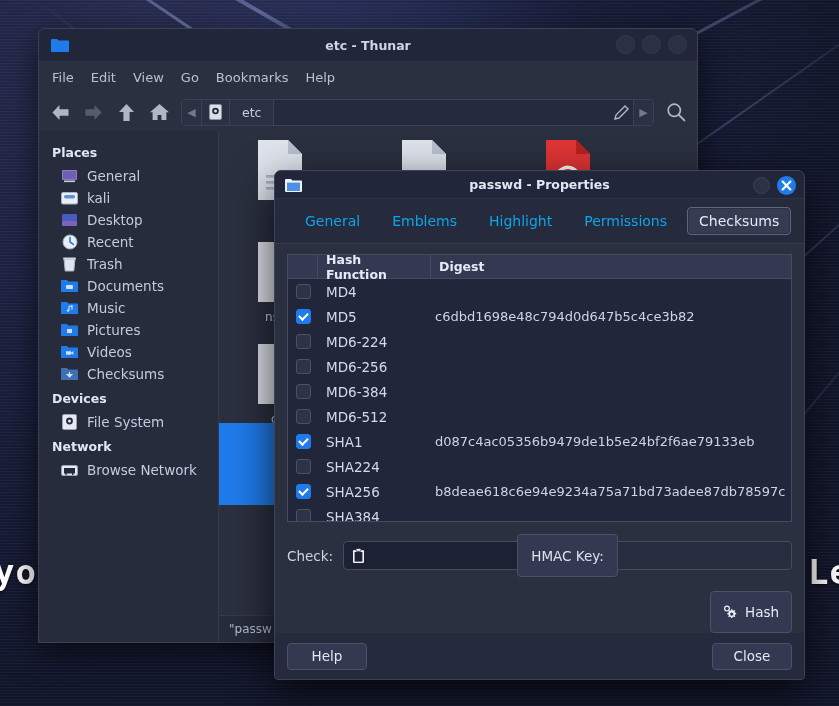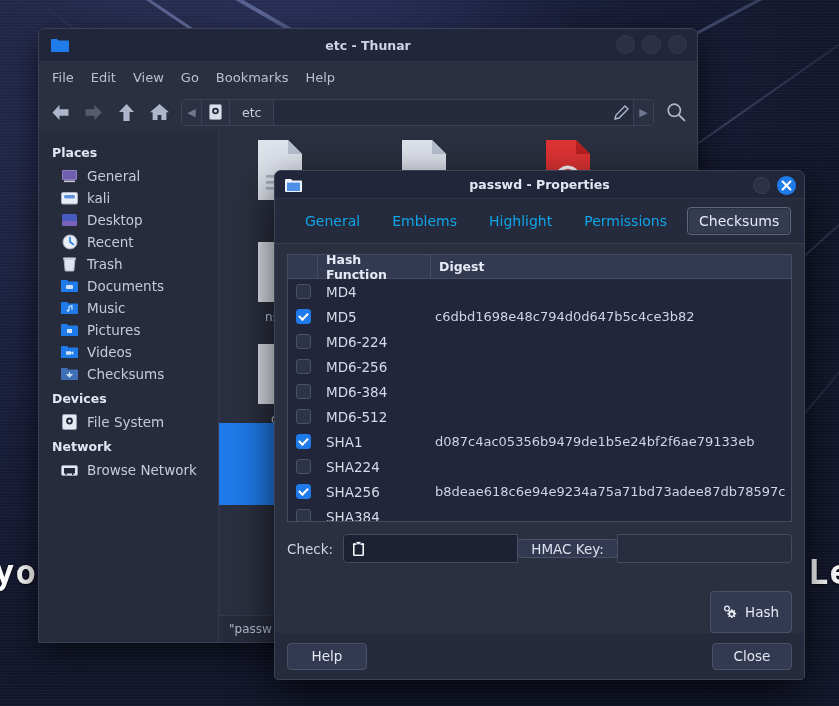--- a/index.html
+++ b/index.html
@@ -119,21 +119,21 @@
   .cbox.on::after { content:""; width:7px; height:4px; border-left:2px solid #fff; border-bottom:2px solid #fff;
     transform:rotate(-45deg) translate(1px,-1px); }
   .hfn { width:113px; padding-left:8px; color:#d4daea; font-size:13.5px; }
   .dig { flex:1; color:#cdd4e6; font-size:13px; font-family:"DejaVu Sans", sans-serif;
     white-space:nowrap; overflow:hidden; padding-left:4px; }
 
   #checkrow { margin:12px 12px 0 12px; display:flex; align-items:center; gap:0; }
   #check-label { color:#cdd4e6; font-size:13.5px; margin-right:10px; }
   #check-field { flex:1 1 170px; height:29px; background:#1c2133; border:1px solid #454b61;
     border-radius:4px 0 0 4px; display:flex; align-items:center; padding-left:8px; }
-  #hmac-btn { height:19px; background:#333950; border:1px solid #4b5168; color:#dde2f0;
+  #hmac-btn { height:43px; background:#333950; border:1px solid #4b5168; color:#dde2f0;
     font-size:13.5px; display:flex; align-items:center; padding:0 13px; border-radius:4px; margin:0 -1px; }
   #hmac-field { flex:1 1 170px; height:29px; background:#272c3e; border:1px solid #454b61;
     border-radius:0 4px 4px 0; }
 
   #hash-row { position:absolute; right:12px; top:420px; }
   #hash-btn { display:flex; align-items:center; gap:7px; height:42px; padding:0 12px;
     background:#333950; border:1px solid #4b5168; border-radius:4px; color:#e6eaf6; font-size:13.5px; }
 
   #dlg-sep { position:absolute; left:0; right:0; top:463px; height:1px; background:#3d4357; }
   #dlg-footer { position:absolute; left:0; right:0; bottom:0; height:46px; background:#252a3c;

